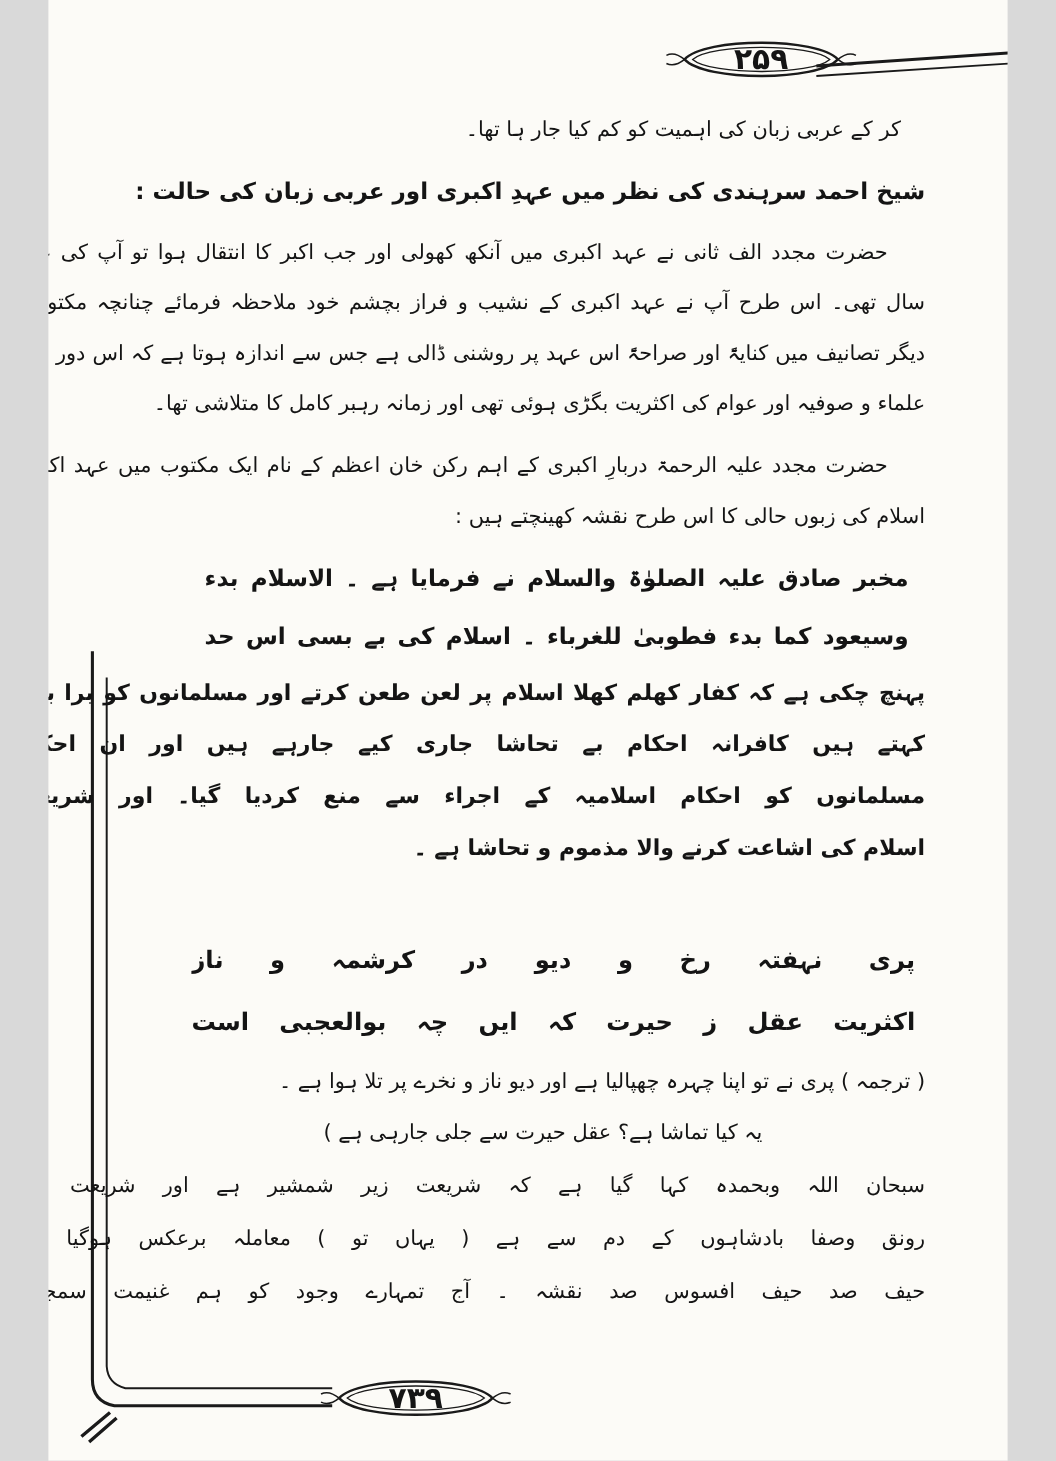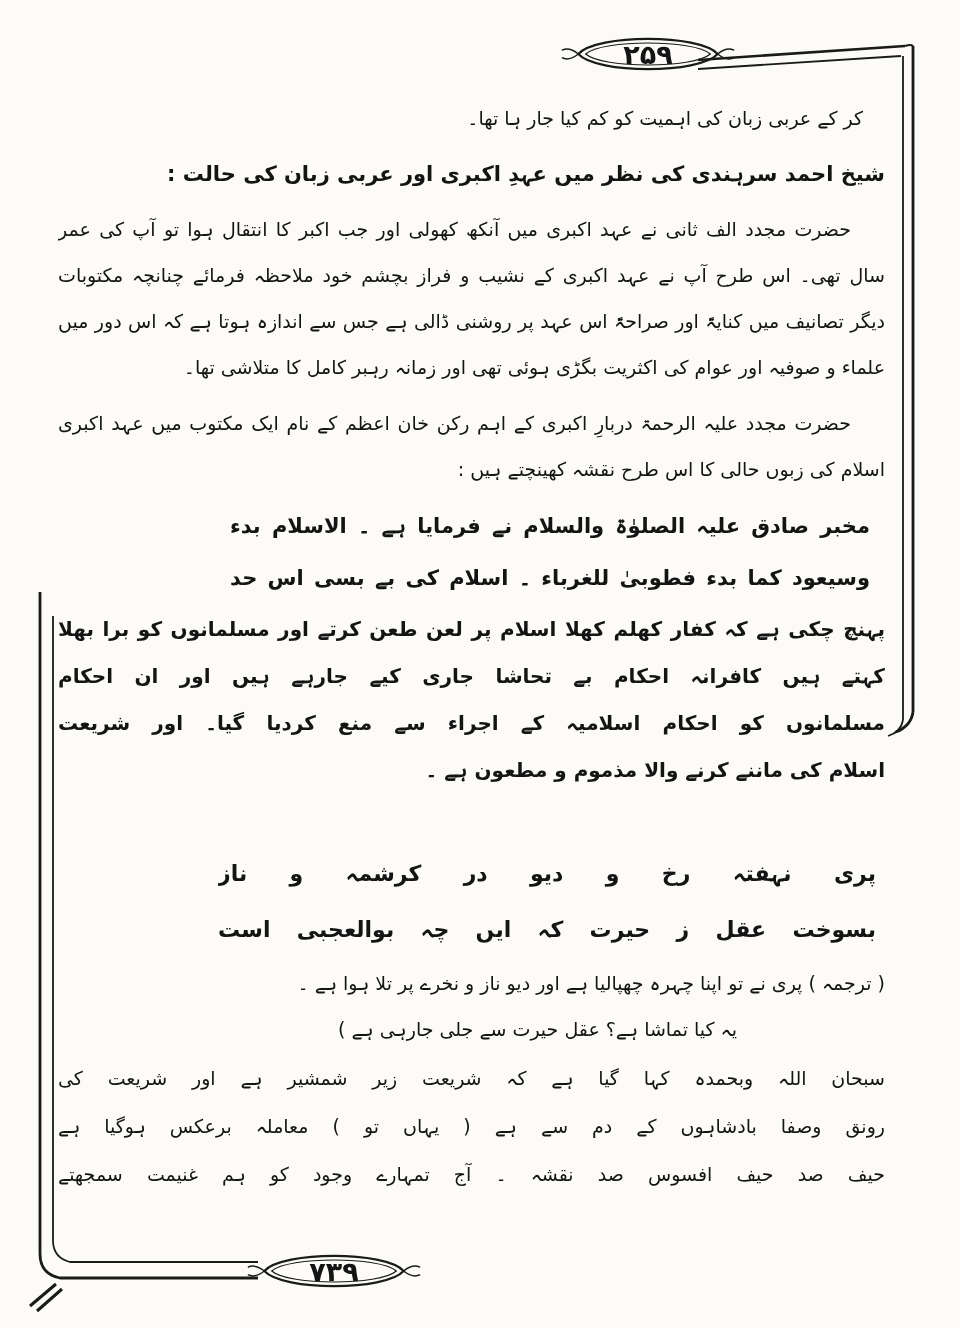--- a/index.html
+++ b/index.html
@@ -1,17 +1,17 @@
 <!DOCTYPE html>
 <html lang="ur"><head>
 <meta charset="utf-8">
 <style>
   html,body{margin:0;padding:0;background:#d9d9d9;}
   .page{
-    position:relative;width:960px;height:1328px;margin:0 auto;
+    position:relative;width:872px;height:1328px;margin:0 auto;
     background:#fcfbf7;overflow:hidden;color:#141414;
     font-family:"DejaVu Sans",sans-serif;
   }
   .rtl{direction:rtl;unicode-bidi:isolate;}
   .sec{position:absolute;right:75px;width:827px;}
   .line{
     line-height:46px;height:46px;overflow:hidden;
     text-align:justify;text-align-last:justify;
     white-space:normal;
   }
@@ -107,26 +107,26 @@
 
   <div class="sec quoteA rtl">
     <div class="line">مخبر صادق علیہ الصلوٰۃ والسلام نے فرمایا ہے ۔ الاسلام بدء غریبا</div>
     <div class="line">وسیعود کما بدء فطوبیٰ للغرباء ۔ اسلام کی بے بسی اس حد تک</div>
   </div>
 
   <div class="sec quoteB rtl">
     <div class="line">پہنچ چکی ہے کہ کفار کھلم کھلا اسلام پر لعن طعن کرتے اور مسلمانوں کو برا بھلا</div>
     <div class="line">کہتے ہیں کافرانہ احکام بے تحاشا جاری کیے جارہے ہیں اور ان احکام</div>
     <div class="line">مسلمانوں کو احکام اسلامیہ کے اجراء سے منع کردیا گیا۔ اور شریعت</div>
-    <div class="line last">اسلام کی ماننے کرنے والا مذموم و مطعون ہے ۔</div>
+    <div class="line last">اسلام کی اشاعت کرنے والا مذموم و تحاشا ہے ۔</div>
   </div>
 
   <div class="sec couplet rtl">
     <div class="line">پری نہفتہ رخ و دیو در کرشمہ و ناز</div>
-    <div class="line">بسوخت عقل ز حیرت کہ ایں چہ بوالعجبی است</div>
+    <div class="line">اکثریت عقل ز حیرت کہ ایں چہ بوالعجبی است</div>
   </div>
 
   <div class="sec translation rtl">
     <div class="line">( ترجمہ ) پری نے تو اپنا چہرہ چھپالیا ہے اور دیو ناز و نخرے پر تلا ہوا ہے ۔</div>
     <div class="line hang">یہ کیا تماشا ہے؟ عقل حیرت سے جلی جارہی ہے )</div>
   </div>
 
   <div class="sec para3 rtl">
     <div class="line">سبحان اللہ وبحمدہ کہا گیا ہے کہ شریعت زیر شمشیر ہے اور شریعت کی</div>
     <div class="line">رونق وصفا بادشاہوں کے دم سے ہے ( یہاں تو ) معاملہ برعکس ہوگیا ہے</div>

